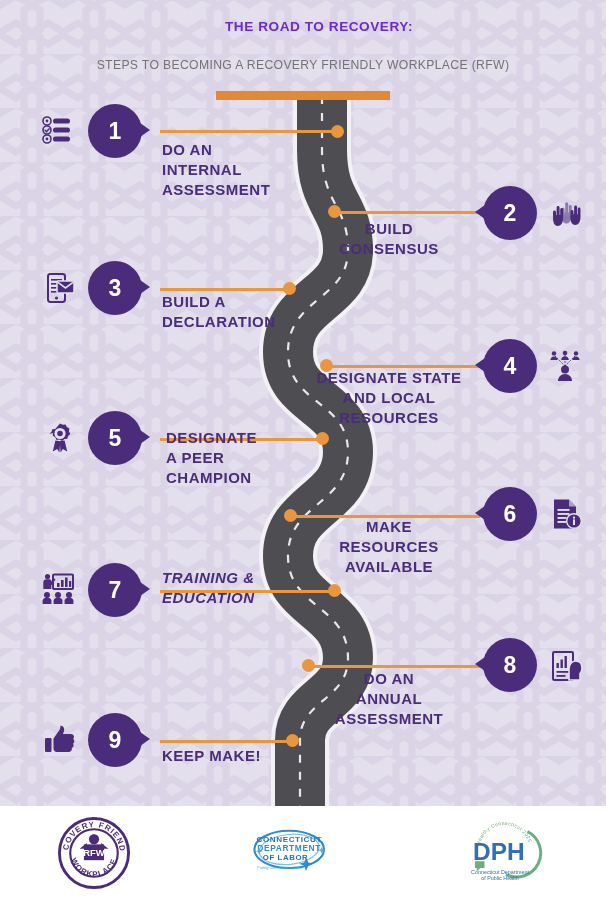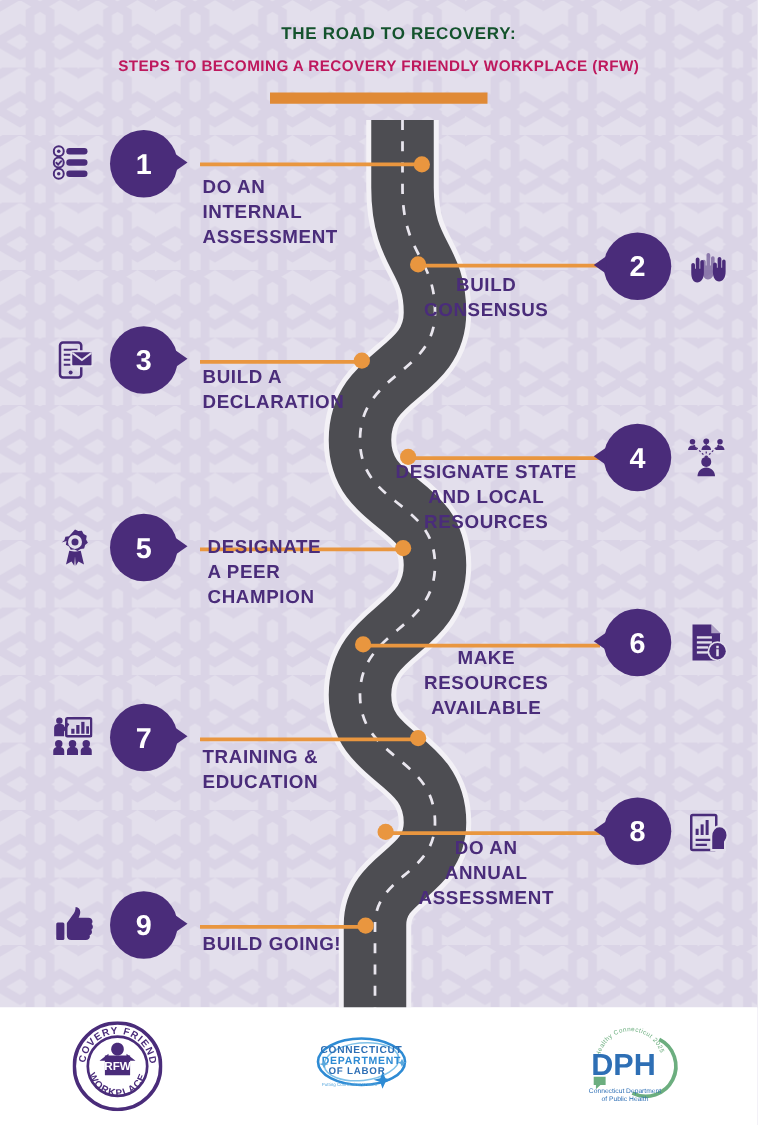--- a/index.html
+++ b/index.html
@@ -28,28 +28,28 @@
   }
   
   .header{
     position:absolute;left:0;top:0;width:606px;
     text-align:center;
     z-index:5;
   }
   .title-1{
     margin:0;padding-top:19px;
     font-size:13.6px;font-weight:bold;letter-spacing:.55px;
-    color:#14532d;
+    color:#6d28d9;
     line-height:1.25;
     padding-left:32px;
   }
   .title-2{
-    margin:6px;padding-top:4px;
-    font-size:12.2px;font-weight:bold;letter-spacing:.35px;
-    color:#be185d;
+    margin:18px;padding-top:4px;
+    font-size:12.2px;font-weight:normal;letter-spacing:.35px;
+    color:#737373;
     line-height:1.25;
   }
   .title-rule{
     margin:13px auto 0 auto;
     width:174px;height:9px;background:#E08A36;
   }
   
   .road-layer{
     position:absolute;left:0;top:0;width:606px;height:806px;
     z-index:2;
@@ -381,21 +381,21 @@
             <circle cx="27" cy="22" r="3"></circle>
                 <path d="M22.6 31v-3.4c0-1.9 1.9-3.2 4.4-3.2s4.4 1.3 4.4 3.2V31z"></path>
           </g>
         </g>
           </svg>
       </div>
       <div class="bubble tail-right" style="left:88px;top:563px;">
         <span class="tail"></span>
         <span>7</span>
       </div>
-      <div class="step-label left-side" style="left:162px;top:596px;width:150px;">TRAINING &amp;
+      <div class="step-label left-side" style="left:162px;top:568px;width:150px;font-style:italic;">TRAINING &amp;
 EDUCATION</div>
     </div>
 
     <div class="step">
       <div class="bubble tail-left" style="left:483px;top:638px;">
         <span class="tail"></span>
         <span>8</span>
       </div>
       <div class="step-icon" style="left:551px;top:650px;">
         <svg viewBox="0 0 32 32">
@@ -421,21 +421,21 @@
             <g fill="#4A2C7A">
           <rect x="1" y="13" width="6.5" height="14" rx="1.2"></rect>
           <path d="M9.5 13.4l5.6-7.8c.7-1 1.1-2 1.2-3.2l.2-1.9c2.3.2 3.7 1.8 3.7 4 0 1.5-.5 3-1.3 4.6h7.9c1.8 0 3.2 1.3 3.2 3 0 .8-.3 1.5-.8 2 .7.5 1.1 1.3 1.1 2.2 0 1-.5 1.9-1.3 2.4.4.5.6 1.1.6 1.8 0 1.2-.8 2.2-1.9 2.6.1.3.2.7.2 1 0 1.6-1.4 2.9-3.2 2.9H13c-2 0-3.5-1.5-3.5-3.5z"></path>
         </g>
           </svg>
       </div>
       <div class="bubble tail-right" style="left:88px;top:713px;">
         <span class="tail"></span>
         <span>9</span>
       </div>
-      <div class="step-label left-side" style="left:162px;top:746px;width:150px;">BUILD GOING!</div>
+      <div class="step-label left-side" style="left:162px;top:746px;width:150px;">KEEP MAKE!</div>
     </div>
 
   </div>
 
   <div class="footer">
 
     <div class="logo">
       <svg width="72" height="72" viewBox="0 0 100 100" xmlns="http://www.w3.org/2000/svg">
         <defs>
           <path id="arcTop" d="M 14 50 A 36 36 0 0 1 86 50"></path>

